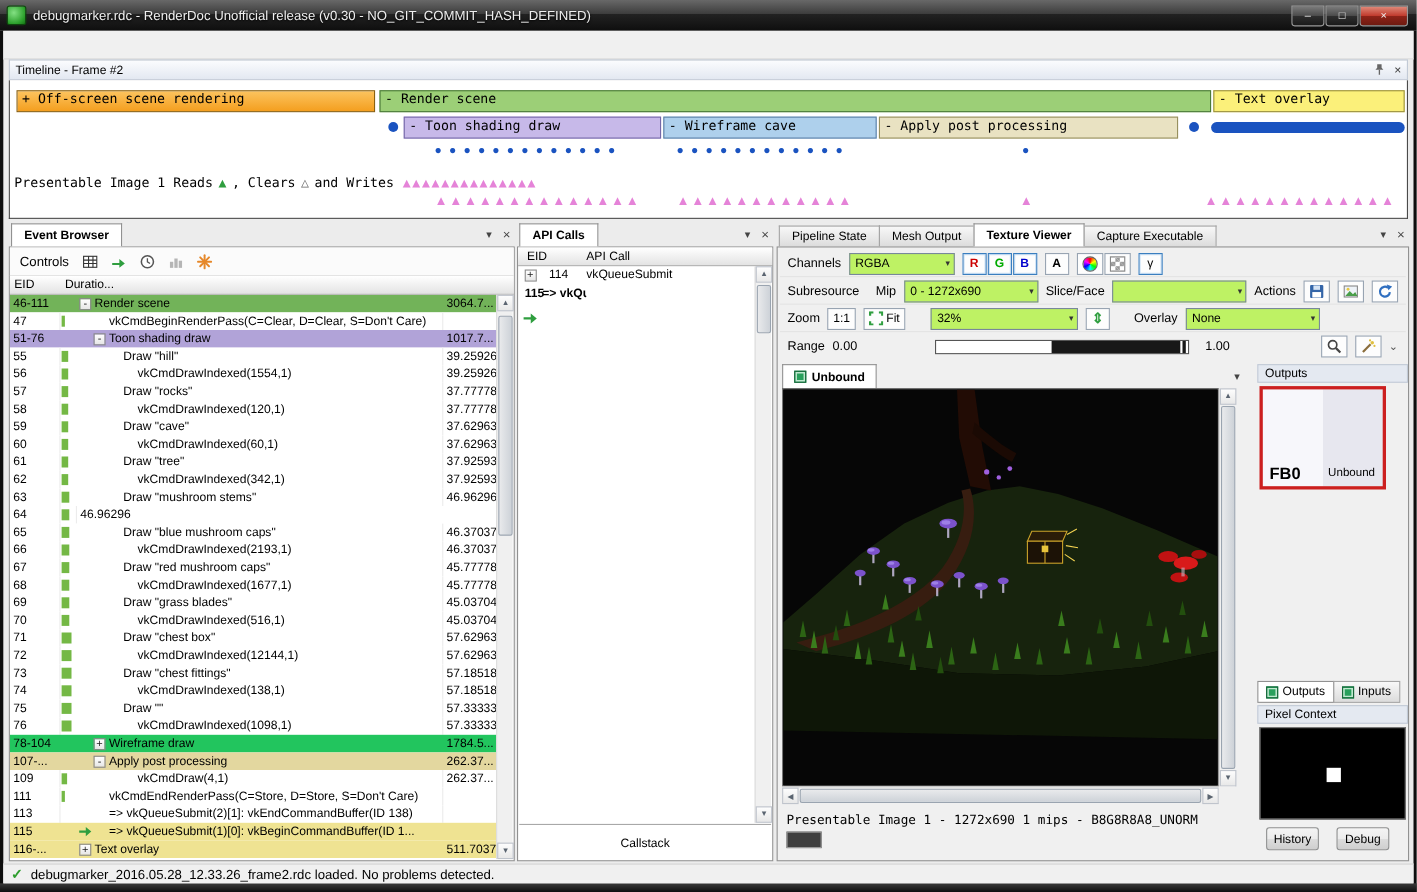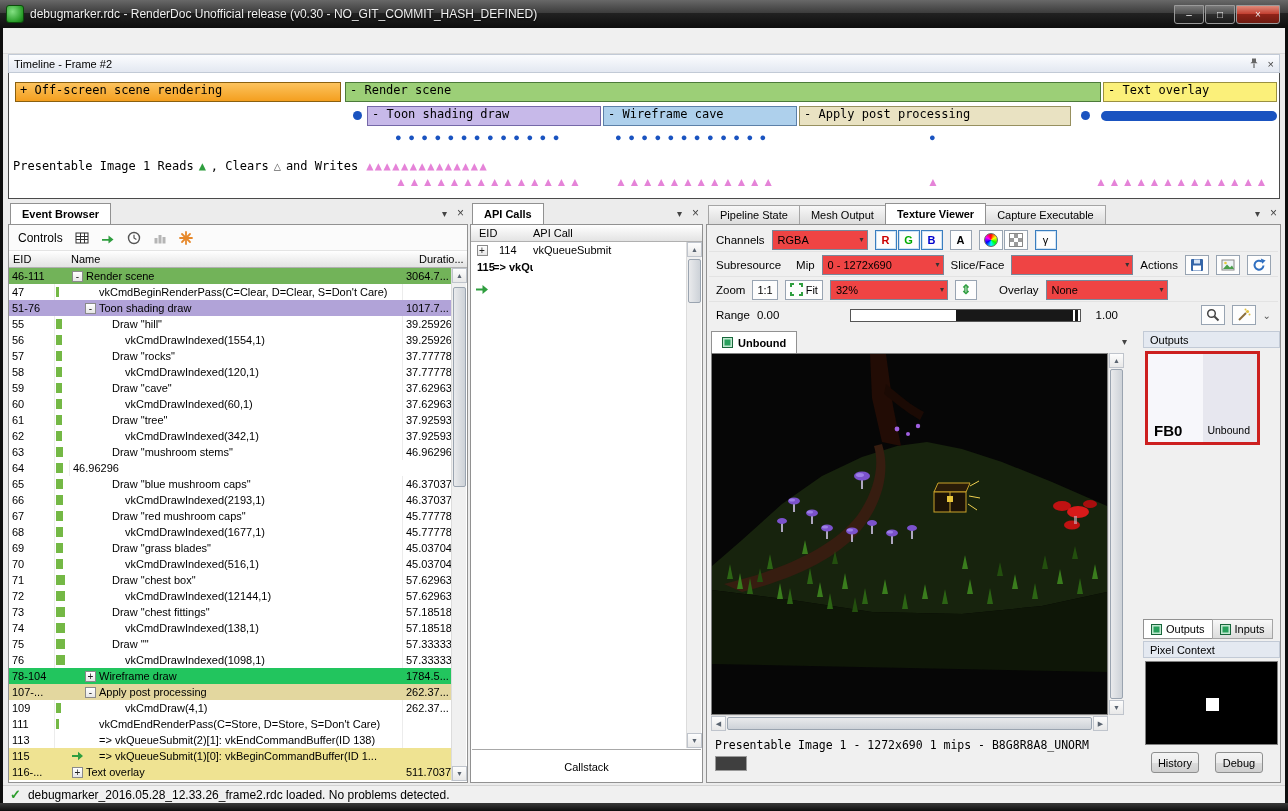--- a/index.html
+++ b/index.html
@@ -85,21 +85,21 @@
 .api-head .h-eid{grid-column:1/3;padding-left:8px;}
 .api-row{display:grid;grid-template-columns:22px 40px 1fr;height:17px;line-height:17px;font-size:11px;}
 .api-row .exp{margin:3px auto 0;}
 .api-row.bold{font-weight:bold;}
 .cs-divider{position:absolute;left:1px;right:1px;bottom:30px;height:3px;border-top:1px solid #a8a8a8;border-bottom:1px solid #fff;}
 .cs-label{position:absolute;left:0;right:0;bottom:9px;text-align:center;font-size:11px;}
 
 
 .rp-body{background:#f0f0f0;}
 .tv-row{position:absolute;left:2px;right:2px;height:24px;display:flex;align-items:center;gap:7px;padding:0 7px;font-size:11.5px;border-bottom:1px solid #e3e3e3;}
-.combo{height:20px;background:#ef4444;border:1px solid #78889a;display:inline-flex;align-items:center;padding:0 3px 0 5px;font-size:11px;gap:4px;flex:none;justify-content:center;}
+.combo{height:20px;background:#bef264;border:1px solid #78889a;display:inline-flex;align-items:center;padding:0 3px 0 5px;font-size:11px;gap:4px;flex:none;justify-content:center;}
 .combo .carr{margin-left:auto;font-size:8px;color:#333;}
 .tbtn{height:20px;min-width:22px;background:#fdfdfd;border:1px solid #98a4b2;display:inline-flex;align-items:center;justify-content:center;font-size:11px;gap:3px;padding:0 4px;flex:none;}
 .tbtn.blue{border-color:#3a7ebf;box-shadow:inset 0 0 0 1px #cfe3f5;}
 .chR{color:#c00;font-weight:bold;}.chG{color:#0a0;font-weight:bold;}.chB{color:#00c;font-weight:bold;}.chA{color:#000;font-weight:bold;}
 .wheel{width:14px;height:14px;border-radius:50%;background:conic-gradient(red,yellow,lime,cyan,blue,magenta,red);border:1px solid #666;}
 .checker{width:14px;height:14px;border:1px solid #888;background:linear-gradient(45deg,#9a9a9a 25%,transparent 25%,transparent 75%,#9a9a9a 75%),linear-gradient(45deg,#9a9a9a 25%,#fff 25%,#fff 75%,#9a9a9a 75%);background-size:8px 8px;background-position:0 0,4px 4px;}
 .range-box{flex:1;height:13px;border:1px solid #555;background:#fff;position:relative;}
 .range-fill{position:absolute;left:46%;top:0;bottom:0;right:7px;background:#181818;}
 .range-thumb{position:absolute;right:2px;top:0;bottom:0;width:3px;background:#181818;}
 .flipbtn{color:#2f9e3f;font-weight:bold;font-size:13px;}
@@ -235,21 +235,20 @@
           <g stroke="#e6882a" stroke-width="1.8" stroke-linecap="round">
             <line x1="7" y1="1" x2="7" y2="13"></line>
             <line x1="1" y1="7" x2="13" y2="7"></line>
             <line x1="3" y1="3" x2="11" y2="11"></line>
             <line x1="11" y1="3" x2="3" y2="11"></line>
           </g>
         </svg>
     </div>
     <div class="eb-head">
       <span>EID</span>
-      <span style="padding-left:16px;">Name</span>
       <span>Duratio...</span>
     </div>
     <div class="eb-rows">
 
     <div class="eb-row sel-green">
           <span class="row-eid">46-111</span>
           <span class="row-barcol">
             <span class="bargreen" style="width: 0px;"></span>
           </span>
           <span class="eb-name" style="padding-left: 17px;">
@@ -762,21 +761,21 @@
         <svg width="13" height="13" viewBox="0 0 13 13">
             <g stroke="#2f9e3f" stroke-width="2" fill="none">
               <path d="M1,4 V1 H4"></path>
               <path d="M9,1 h3 v3"></path>
               <path d="M12,9 v3 H9"></path>
               <path d="M4,12 H1 V9"></path>
             </g>
           </svg>
         <span>Fit</span>
       </span>
-      <div class="combo" style="width:118px;">
+      <div class="combo" style="width:134px;margin-left:16px;">
         <span>32%</span>
         <span class="carr">▾</span>
       </div>
       <span class="tbtn flipbtn">⇕</span>
       <span style="width:8px;"></span>
       <span>Overlay</span>
       <div class="combo" style="width:122px;">
         <span>None</span>
         <span class="carr">▾</span>
       </div>

